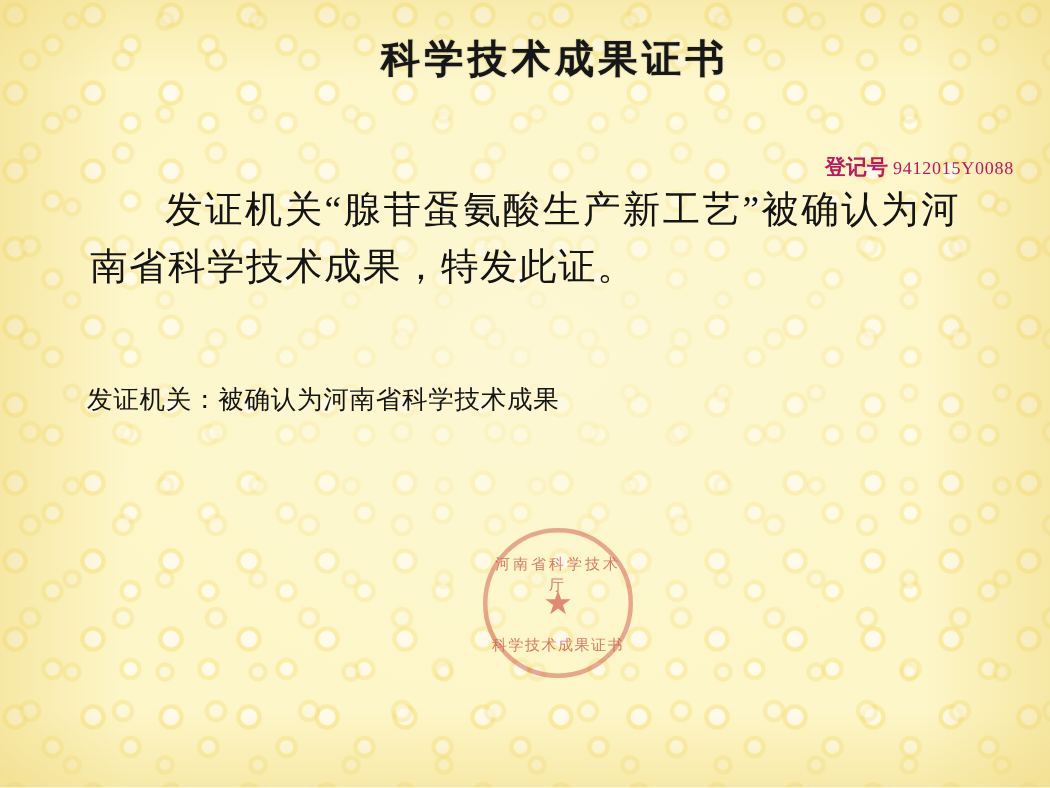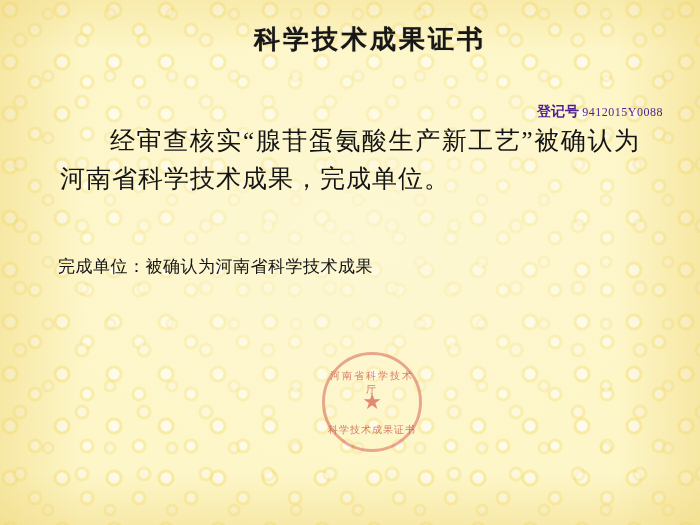--- a/index.html
+++ b/index.html
@@ -78,23 +78,23 @@
     font-weight: bold;
     letter-spacing: 3px;
     color: #171717;
     text-shadow: 0 0 1px rgba(0,0,0,0.35);
     padding-left: 40px;
   }
 
   .reg-line {
     position: absolute;
     top: 103px;
-    right: 37px;
+    right: 24px;
     font-size: 13px;
-    color: #4c1d95;
+    color: #be185d;
     white-space: nowrap;
   }
   .reg-label {
     font-weight: bold;
     font-size: 14px;
   }
   .reg-number {
     font-family: "Liberation Serif", serif;
     font-size: 12px;
     letter-spacing: 0.5px;
@@ -207,25 +207,25 @@
 
   <div class="content">
 
     <div class="cert-title">科学技术成果证书</div>
 
     <div class="reg-line">
       <span class="reg-label">登记号</span>
       <span class="reg-number">9412015Y0088</span>
     </div>
 
-    <div class="body-text">经审查核实“腺苷蛋氨酸生产新工艺”被确认为河南省科学技术成果，完成单位。</div>
+    <div class="body-text">发证机关“腺苷蛋氨酸生产新工艺”被确认为河南省科学技术成果，特发此证。</div>
 
     <div class="unit-block">
       <div class="unit-label">
-        <span>完成单位：</span><span>被确认为河南省科学技术成果</span>
+        <span>发证机关：</span><span>被确认为河南省科学技术成果</span>
       </div>
     </div>
 
     <div class="seal">
       <div class="seal-inner"></div>
       <div class="seal-text-top">河南省科学技术厅</div>
       <div class="seal-star">★</div>
       <div class="seal-text-bottom">科学技术成果证书</div>
     </div>
 

